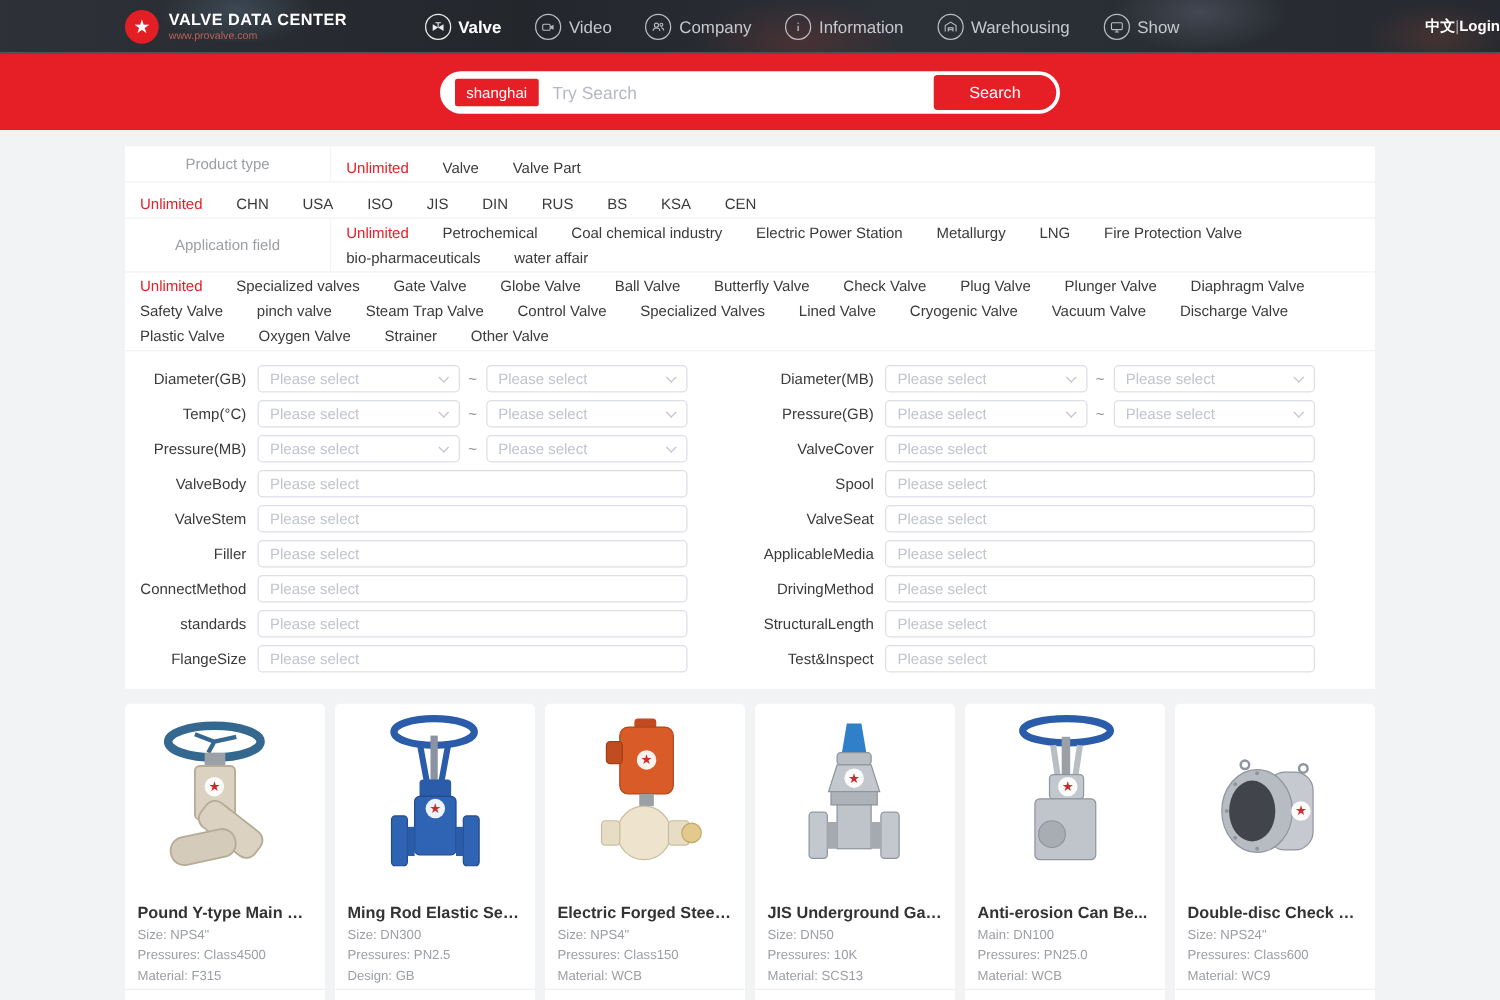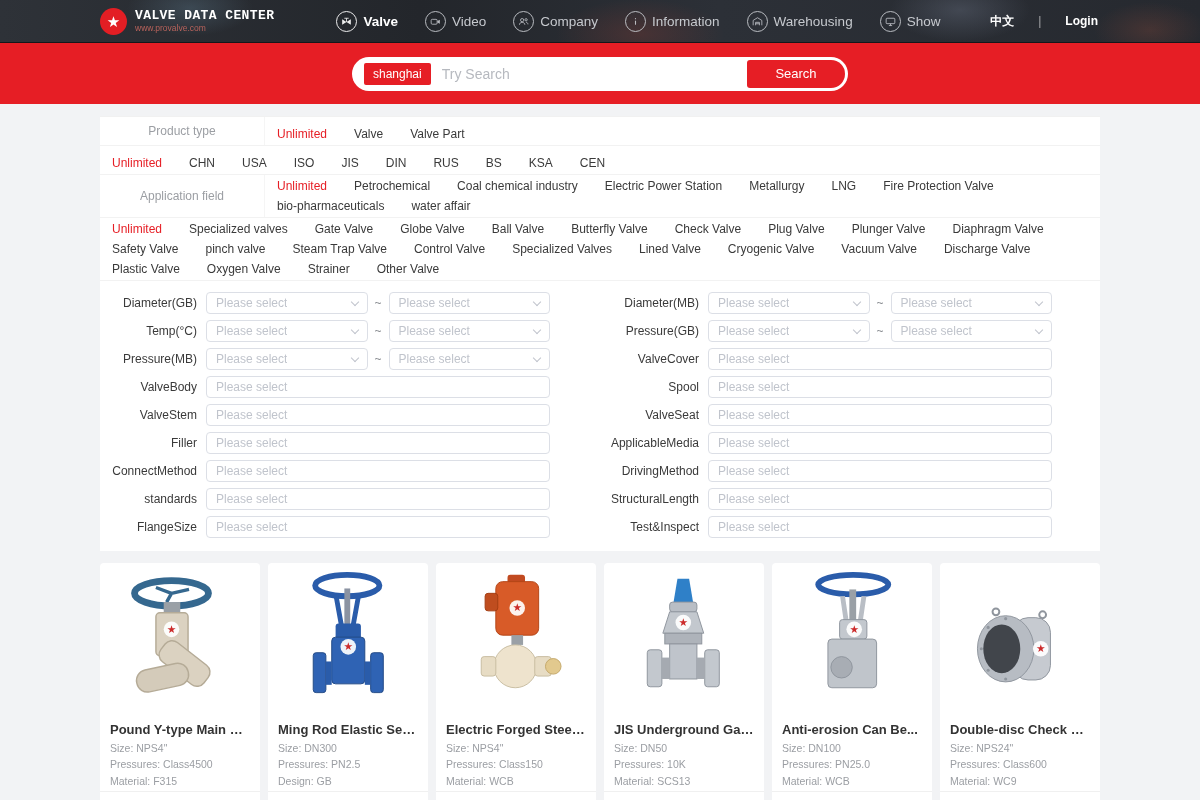--- a/index.html
+++ b/index.html
@@ -12,30 +12,30 @@
       radial-gradient(90px 40px at 190px 8px, rgba(95,125,145,.35), transparent 70%),
       radial-gradient(120px 50px at 640px 34px, rgba(150,62,52,.28), transparent 70%),
       radial-gradient(100px 45px at 960px 10px, rgba(125,135,155,.30), transparent 70%),
       radial-gradient(80px 40px at 1150px 30px, rgba(160,80,60,.25), transparent 70%),
       linear-gradient(90deg,#2e3238,#23262b 35%,#2c3037 60%,#26292f);
     border-bottom:1px solid #15171a;}
   .logo{display:flex;align-items:center;gap:8px;flex:none;}
   .logo-badge{width:27px;height:27px;border-radius:50%;background:#e31e24;color:#fff;
     display:flex;align-items:center;justify-content:center;font-size:15px;line-height:1;}
   .logo-text{display:flex;flex-direction:column;line-height:1.15;}
-  .logo-title{font-size:13px;font-weight:bold;color:#fff;letter-spacing:.4px;white-space:nowrap;font-family:Liberation Mono, monospace;}
+  .logo-title{font-size:13px;font-weight:bold;color:#fff;letter-spacing:.4px;white-space:nowrap;}
   .logo-sub{font-size:8.5px;color:#b9635c;}
   .nav{display:flex;gap:27px;margin-left:62px;flex:1;align-items:center;}
   .nav-item{display:flex;align-items:center;gap:6px;color:#c6c9ce;font-size:13.5px;cursor:pointer;white-space:nowrap;}
   .nav-item.active{color:#fff;font-weight:bold;}
   .nav-icon{width:21px;height:21px;border:1px solid currentColor;border-radius:50%;
     display:flex;align-items:center;justify-content:center;flex:none;opacity:.92;}
   .nav-icon svg{width:13px;height:13px;display:block;}
-  .top-right{display:flex;align-items:center;gap:24px;color:#fff;font-size:12px;font-weight:bold;
-    padding-right:102px;white-space:nowrap;}
+  .top-right{display:flex;align-items:center;gap:0;color:#fff;font-size:12px;font-weight:bold;
+    white-space:nowrap;}
   .top-divider{color:rgba(255,255,255,.55);font-weight:normal;}
 
   
   .search-band{height:61px;background:#e61e25;display:flex;align-items:center;justify-content:center;}
   .search-pill{width:496px;height:34px;background:#fff;border-radius:17px;display:flex;
     align-items:center;padding:3px;}
   .search-tag{background:#e61e25;color:#fff;font-size:12px;padding:4px 9px;border-radius:2px;
     margin-left:9px;flex:none;cursor:pointer;}
   .search-input{flex:1;border:none;outline:none;font-size:14px;padding:0 11px;color:#333;min-width:0;
     font-family:"Liberation Sans",sans-serif;background:transparent;}
@@ -525,21 +525,21 @@
           <rect x="62" y="21" width="7" height="32" fill="#9aa0a6"></rect>
           <path d="M55 28l4 27M77 28l-4 27" stroke="#b9bec5" stroke-width="5" fill="none"></path>
           <rect x="52" y="52" width="28" height="20" rx="3" fill="#c3c8ce" stroke="#8f959d"></rect>
           <rect x="40" y="72" width="50" height="50" rx="4" fill="#c0c5cb" stroke="#8f959d"></rect>
           <circle cx="54" cy="101" r="11" fill="#a8adb4" stroke="#8f959d"></circle>
           <circle cx="67" cy="62" r="8" fill="#fff" opacity=".92"></circle>
           <text x="67" y="65.6" font-size="11" text-anchor="middle" fill="#cc2b2b">★</text>
         </svg>
       </div>
       <div class="card-title">Anti-erosion Can Be...</div>
-      <div class="card-spec">Size: DN100</div>
+      <div class="card-spec">Main: DN100</div>
       <div class="card-spec">Pressures: PN25.0</div>
       <div class="card-spec">Material: WCB</div>
       <div class="card-foot">
         <span class="badge"></span>
         <span class="coname">ShangHai</span>
         <span class="corest">Power Plant Valve ...</span>
         <span class="phone">
           <svg viewBox="0 0 16 16" width="11" height="11">
             <path d="M3.4 2.3c.8-.6 1.7-.3 2.1.6l.7 1.4c.3.6.1 1.2-.4 1.7l-.6.6c.6 1.2 1.6 2.2 2.8 2.8l.6-.6c.5-.5 1.1-.7 1.7-.4l1.4.7c.9.4 1.2 1.3.6 2.1-.8 1.1-2.1 1.6-3.3 1.2C6.2 11.8 3.2 8.8 2.3 5.6c-.4-1.2.1-2.5 1.1-3.3z" fill="#3a3a3a"></path>
           </svg>

